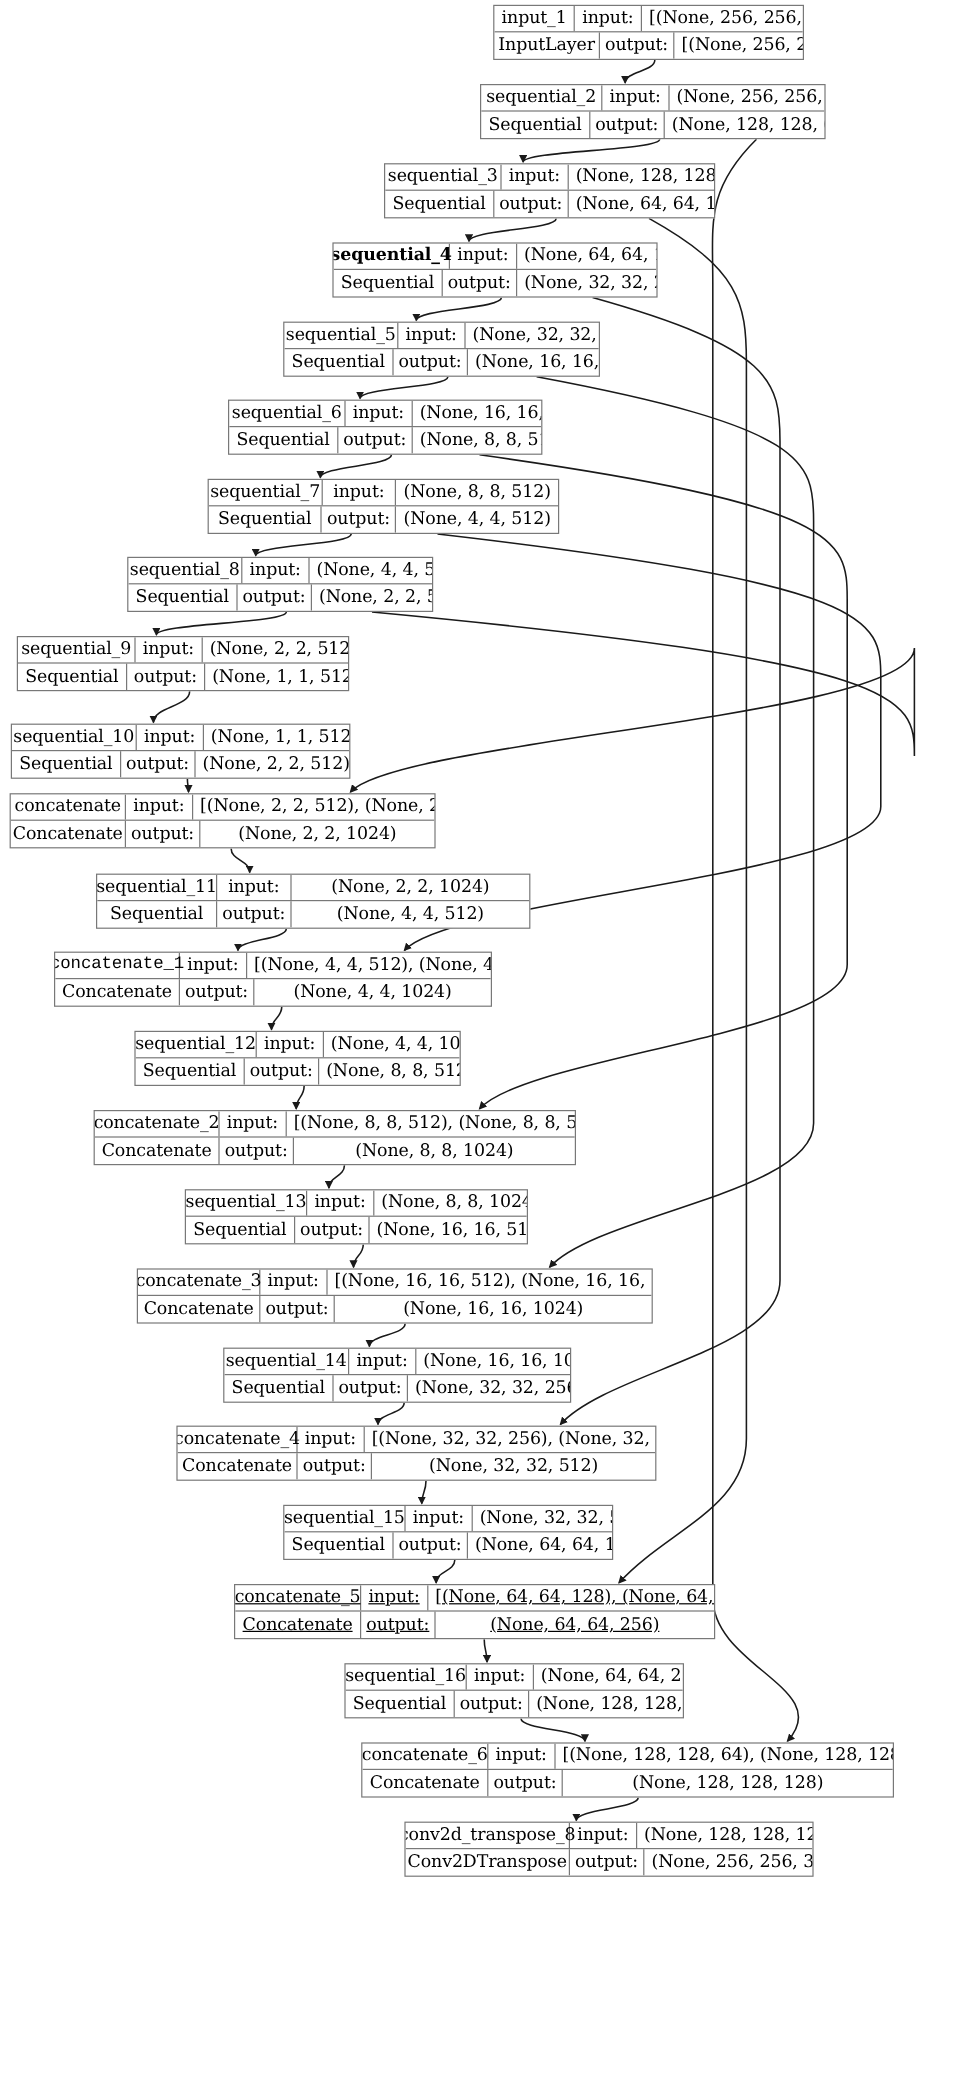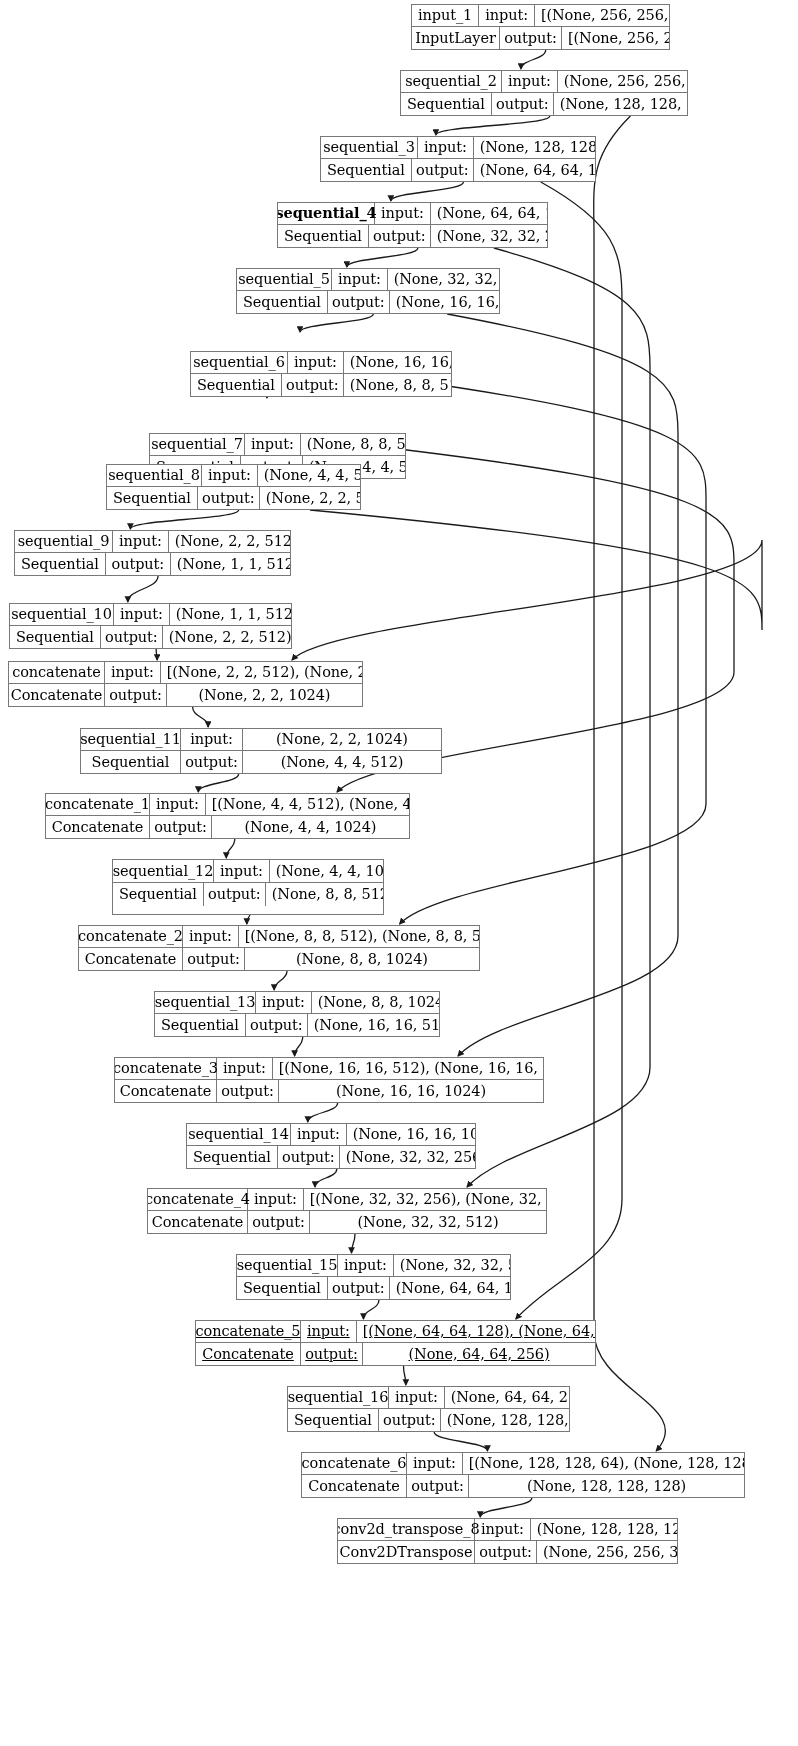--- a/index.html
+++ b/index.html
@@ -162,33 +162,33 @@
           <div class="cell c-name" style="width: 95px;">sequential_5</div>
           <div class="cell c-io" style="width: 62px;">input:</div>
           <div class="cell c-shape">(None, 32, 32, 256)</div>
         </div>
         <div class="row bottom">
           <div class="cell c-name" style="width: 95px;">Sequential</div>
           <div class="cell c-io" style="width: 62px;">output:</div>
           <div class="cell c-shape">(None, 16, 16, 512)</div>
         </div>
       </div>
-      <div class="node" style="left: 190px; top: 351px; width: 262px; height: 46px;">
+      <div class="node" style="left: 190px; top: 333px; width: 262px; height: 46px;">
         <div class="row top">
           <div class="cell c-name" style="width: 97px;">sequential_6</div>
           <div class="cell c-io" style="width: 62px;">input:</div>
           <div class="cell c-shape">(None, 16, 16, 512)</div>
         </div>
         <div class="row bottom">
           <div class="cell c-name" style="width: 97px;">Sequential</div>
           <div class="cell c-io" style="width: 62px;">output:</div>
           <div class="cell c-shape">(None, 8, 8, 512)</div>
         </div>
       </div>
-      <div class="node" style="left: 149px; top: 399px; width: 257px; height: 46px; margin-top: 34px;">
+      <div class="node" style="left: 173px; top: 399px; width: 293px; height: 46px;">
         <div class="row top">
           <div class="cell c-name" style="width: 95px;">sequential_7</div>
           <div class="cell c-io" style="width: 62px;">input:</div>
           <div class="cell c-shape">(None, 8, 8, 512)</div>
         </div>
         <div class="row bottom">
           <div class="cell c-name" style="width: 95px;">Sequential</div>
           <div class="cell c-io" style="width: 62px;">output:</div>
           <div class="cell c-shape">(None, 4, 4, 512)</div>
         </div>
@@ -248,31 +248,31 @@
           <div class="cell c-shape">(None, 2, 2, 1024)</div>
         </div>
         <div class="row bottom">
           <div class="cell c-name" style="width: 100px;">Sequential</div>
           <div class="cell c-io" style="width: 62px;">output:</div>
           <div class="cell c-shape">(None, 4, 4, 512)</div>
         </div>
       </div>
       <div class="node" style="left: 45px; top: 793px; width: 365px; height: 46px;">
         <div class="row top">
-          <div class="cell c-name" style="width: 104px;">concatenate_1</div>
+          <div class="cell c-name" style="width: 104px; font-family: Liberation Mono, monospace;">concatenate_1</div>
           <div class="cell c-io" style="width: 62px;">input:</div>
           <div class="cell c-shape">[(None, 4, 4, 512), (None, 4, 4, 512)]</div>
         </div>
         <div class="row bottom">
           <div class="cell c-name" style="width: 104px;">Concatenate</div>
           <div class="cell c-io" style="width: 62px;">output:</div>
           <div class="cell c-shape">(None, 4, 4, 1024)</div>
         </div>
       </div>
-      <div class="node" style="left: 112px; top: 859px; width: 272px; height: 56px;">
+      <div class="node" style="left: 112px; top: 859px; width: 272px; height: 46px;">
         <div class="row top">
           <div class="cell c-name" style="width: 101px;">sequential_12</div>
           <div class="cell c-io" style="width: 62px;">input:</div>
           <div class="cell c-shape">(None, 4, 4, 1024)</div>
         </div>
         <div class="row bottom">
           <div class="cell c-name" style="width: 101px;">Sequential</div>
           <div class="cell c-io" style="width: 62px;">output:</div>
           <div class="cell c-shape">(None, 8, 8, 512)</div>
         </div>

